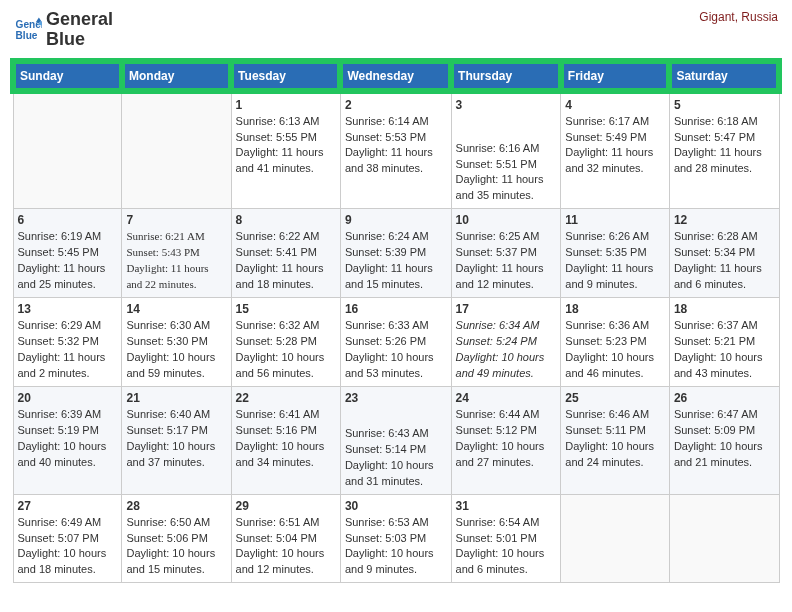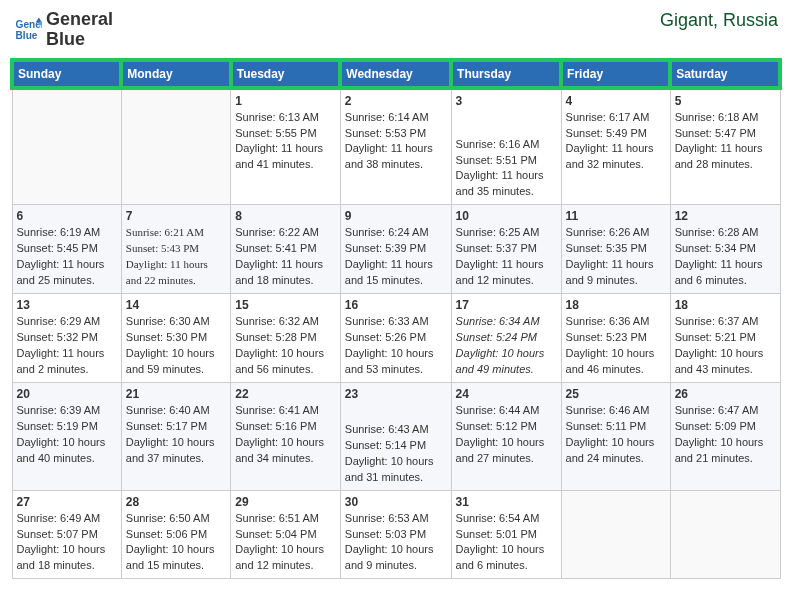--- a/index.html
+++ b/index.html
@@ -38,36 +38,36 @@
     .title-block {
       text-align: right;
     }
     .month-title {
       font-size: 36px;
       font-weight: 300;
       color: #333;
       line-height: 1.1;
     }
     .location {
-      font-size: 18px;
-      color: #14532d;
+      font-size: 12px;
+      color: #7f1d1d;
     }
     .calendar {
       width: 100%;
       border-collapse: collapse;
       border: 1px solid #ccc;
     }
     .calendar th {
       background-color: #2a6db5;
       color: #fff;
       font-size: 12px;
       font-weight: bold;
       padding: 5px 4px;
       text-align: left;
-      border: 4px solid #22c55e;
+      border: 6px solid #22c55e;
     }
     .calendar td {
       vertical-align: top;
       padding: 4px 4px;
       border: 1px solid #ccc;
       width: 113px;
       min-height: 80px;
       font-size: 10px;
       color: #333;
       background: #fff;

